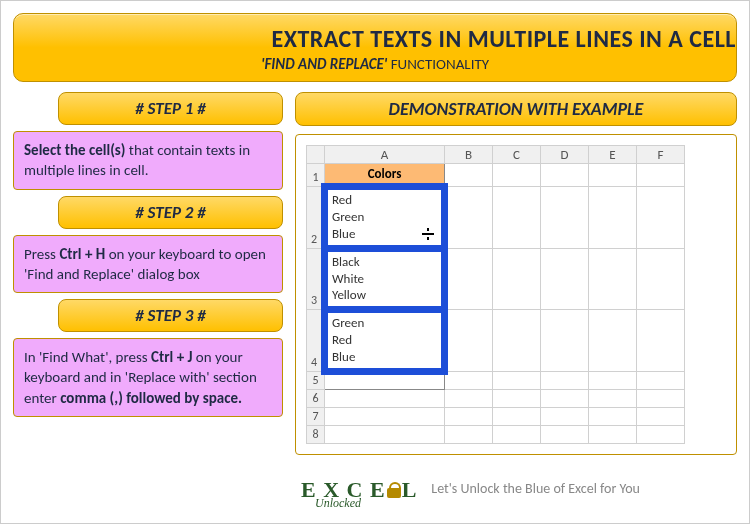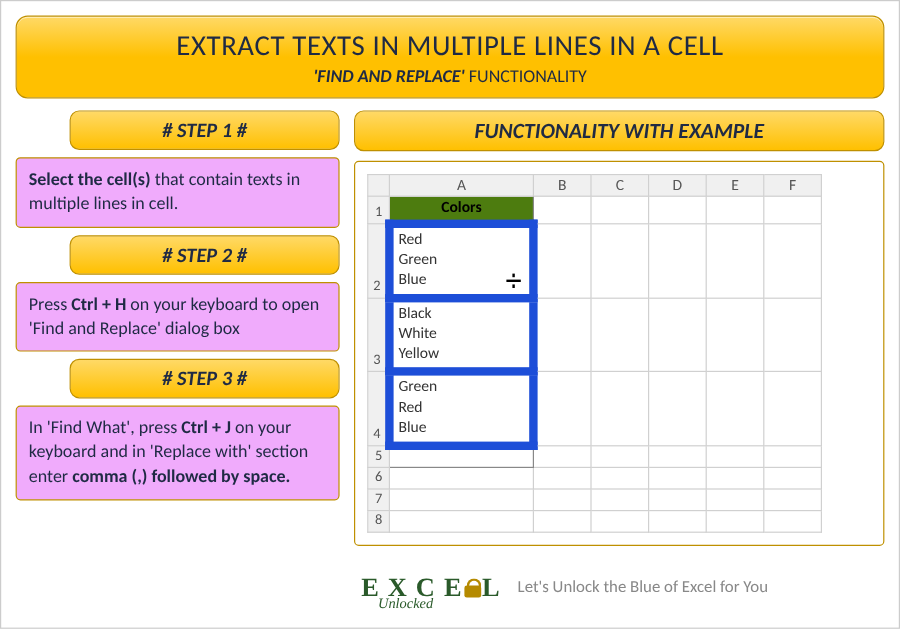--- a/index.html
+++ b/index.html
@@ -16,23 +16,24 @@
     background: linear-gradient(to bottom, #ffd966 0%, #ffc000 50%, #ffc000 100%);
     border: 1px solid #bf9000;
     border-radius: 10px;
     text-align: center;
     padding: 10px 0 8px 0;
     margin-bottom: 10px;
     box-shadow: inset 0 1px 0 rgba(255,255,255,0.5);
   }
   .title-main {
     font-size: 24px;
-    font-weight: normal;
+    font-weight: bold;
     color: #1f2a44;
     letter-spacing: 0.5px;
+    text-align: right;
   }
   .title-sub {
     font-size: 15px;
     color: #1f2a44;
     margin-top: 2px;
   }
   .title-sub .em { font-style: italic; font-weight: bold; }
   .content {
     display: flex;
     gap: 12px;
@@ -125,21 +126,21 @@
     vertical-align: bottom;
     padding-bottom: 2px;
   }
   .sheet td.cell {
     border: 1px solid #d0d0d0;
     vertical-align: bottom;
     padding: 2px 4px;
     height: 18px;
   }
   .sheet td.header-cell {
-    background: #4d7c0f;
+    background: #fdba74;
     color: #000;
     font-weight: bold;
     text-align: center;
     border: 1px solid #888;
   }
   .sheet td.data-a {
     border: 7px solid #1d4ed8;
     padding: 2px 4px;
     line-height: 1.3;
     vertical-align: bottom;
@@ -251,21 +252,21 @@
     </div>
 
     <div class="step-header"># STEP 3 #</div>
     <div class="step-body">
       <span>In 'Find What', press </span><b>Ctrl + J</b><span> on your keyboard and in 'Replace with' section enter </span><b>comma (,) followed by space.</b>
     </div>
 
   </div>
 
   <div class="right-col">
-    <div class="demo-header">FUNCTIONALITY WITH EXAMPLE</div>
+    <div class="demo-header">DEMONSTRATION WITH EXAMPLE</div>
     <div class="excel-box">
 
       <table class="sheet">
         <tbody>
             <tr>
           <td class="corner"></td>
           <td class="colh a">A</td>
           <td class="colh b">B</td>
           <td class="colh c">C</td>
           <td class="colh d">D</td>

